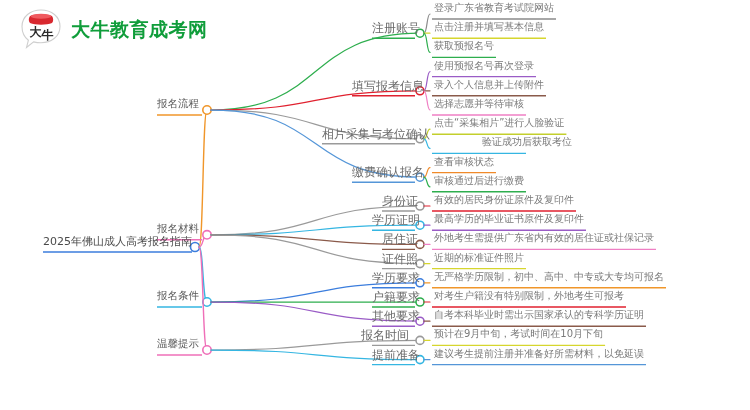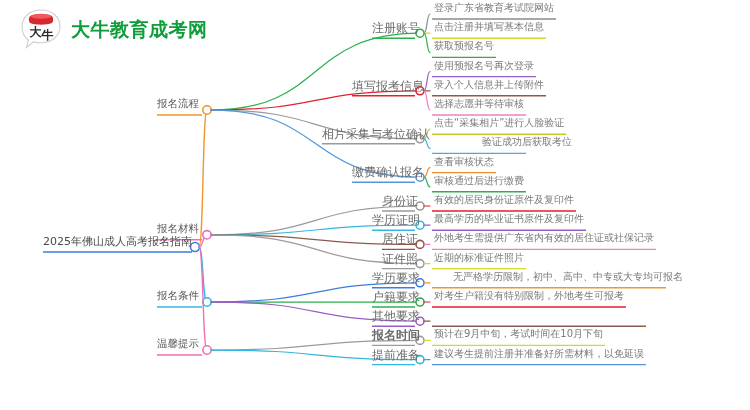--- a/index.html
+++ b/index.html
@@ -178,22 +178,23 @@
     <div class="node-label l2" style="left: 382px; top: 195px;">身份证</div>
     <div class="node-label leaf" style="left: 434px; top: 195px;">有效的居民身份证原件及复印件</div>
     <div class="node-label l2" style="left: 372px; top: 214.2px;">学历证明</div>
     <div class="node-label leaf" style="left: 434px; top: 214.2px;">最高学历的毕业证书原件及复印件</div>
     <div class="node-label l2" style="left: 382px; top: 233.4px;">居住证</div>
     <div class="node-label leaf" style="left: 434px; top: 233.4px;">外地考生需提供广东省内有效的居住证或社保记录</div>
     <div class="node-label l2" style="left: 382px; top: 252.6px;">证件照</div>
     <div class="node-label leaf" style="left: 434px; top: 252.6px;">近期的标准证件照片</div>
     <div class="node-label l1" style="left: 157px; top: 291px;">报名条件</div>
     <div class="node-label l2" style="left: 372px; top: 271.8px;">学历要求</div>
-    <div class="node-label leaf" style="left: 453px; top: 271.8px;">无严格学历限制，初中、高中、中专或大专均可报名</div>
+    <div class="node-label leaf" style="left: 434px; top: 271.8px;">无严格学历限制，初中、高中、中专或大专均可报名</div>
     <div class="node-label l2" style="left: 372px; top: 291px;">户籍要求</div>
     <div class="node-label leaf" style="left: 434px; top: 291px;">对考生户籍没有特别限制，外地考生可报考</div>
     <div class="node-label l2" style="left: 372px; top: 310.2px;">其他要求</div>
+    <div class="node-label leaf" style="left: 434px; top: 310.2px;">自考本科毕业时需出示国家承认的专科学历证明</div>
     <div class="node-label l1" style="left: 157px; top: 339px;">温馨提示</div>
-    <div class="node-label l2" style="left: 372px; top: 329.4px; font-weight: bold;">报名时间</div>
+    <div class="node-label l2" style="left: 361px; top: 329.4px;">报名时间</div>
     <div class="node-label leaf" style="left: 434px; top: 329.4px;">预计在9月中旬，考试时间在10月下旬</div>
     <div class="node-label l2" style="left: 372px; top: 348.6px;">提前准备</div>
     <div class="node-label leaf" style="left: 434px; top: 348.6px;">建议考生提前注册并准备好所需材料，以免延误</div>
   </div>
 
 </body></html>

